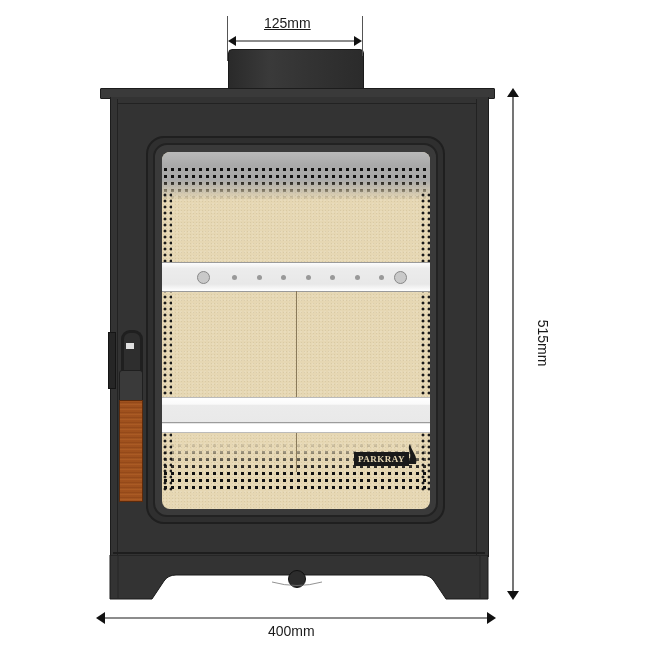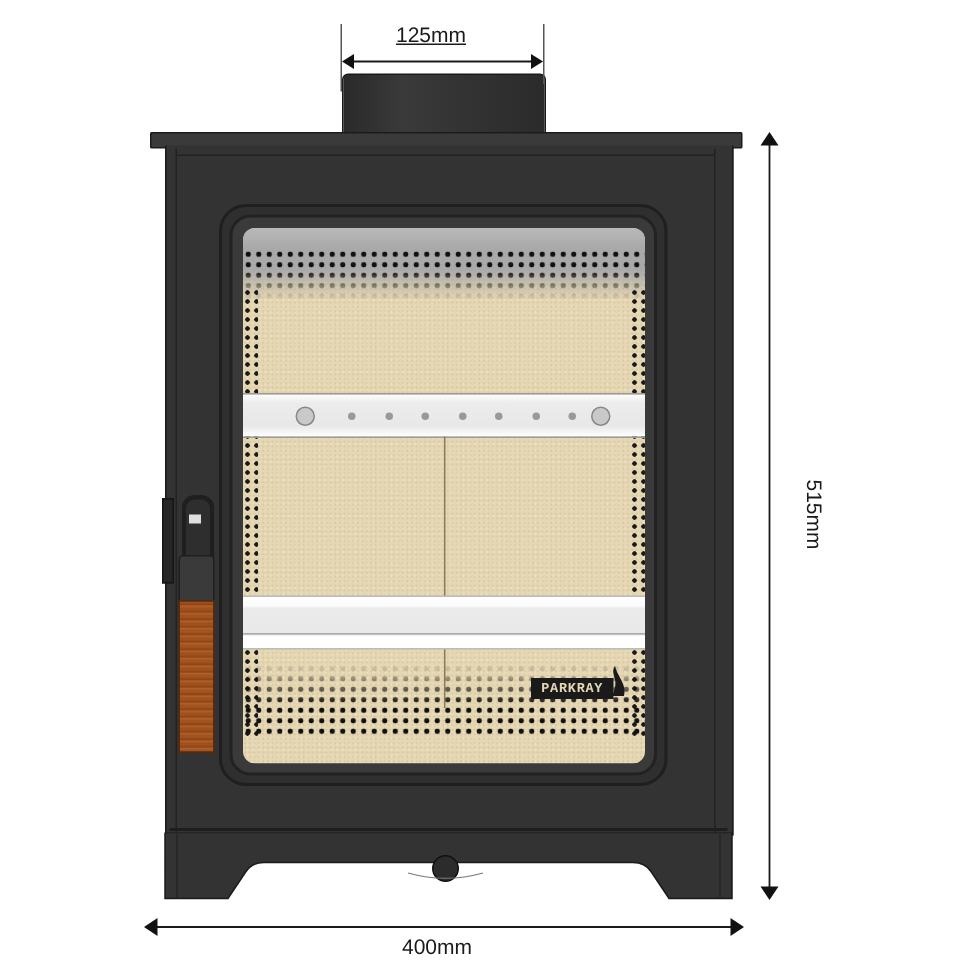--- a/index.html
+++ b/index.html
@@ -70,21 +70,21 @@
   </div>
 
   <div class="abs" style="left:134px; top:139px; width:1px; height:108px; background:#8a7a5a;"></div>
   <div class="abs" style="left:134px; top:280px; width:1px; height:40px; background:#8a7a5a;"></div>
 
   <div class="abs" style="left:0; top:245px; width:268px; height:34px; background:linear-gradient(#ffffff 0%,#fafafa 18%,#ebebeb 22%,#e9e9e9 70%,#9a9a9a 72%,#ffffff 76%,#ffffff 100%); border-top:1px solid #bbb; border-bottom:1px solid #bbb;"></div>
 
   <div class="abs dots-top" style="left:0; top:290px; width:268px; height:48px; -webkit-mask-image:linear-gradient(transparent,#000 60%); mask-image:linear-gradient(transparent,#000 60%);"></div>
 
   <div class="abs" style="left:192px; top:300px; width:55px; height:14px; background:#1a1a1a; display:flex; align-items:center; justify-content:center;">
-    <span style="color:#e6d7b3; font-family:Liberation Mono, monospace; font-size:9px; letter-spacing:0.5px; font-weight:bold;">PARKRAY</span>
+    <span style="color:#e6d7b3; font-family:Liberation Serif, serif; font-size:9px; letter-spacing:0.5px; font-weight:bold;">PARKRAY</span>
   </div>
   <svg class="abs" style="left:240px; top:290px;" width="16" height="24">
     <path d="M8 2 C4 8, 12 10, 6 22 L14 22 C16 14, 10 10, 8 2 Z" fill="#1a1a1a"></path>
   </svg>
 </div>
 
 <div class="abs" style="left:108px; top:332px; width:6px; height:55px; background:#262626; border:1px solid #151515;"></div>
 <div class="abs" style="left:118px; top:330px; width:24px; height:172px;">
   <div class="abs" style="left:3px; top:0; width:16px; height:40px; border:3px solid #1f1f1f; border-bottom:none; border-radius:9px 9px 0 0; background:#2e2e2e;"></div>
   <div class="abs" style="left:8px; top:13px; width:8px; height:6px; background:#e0e0e0;"></div>

